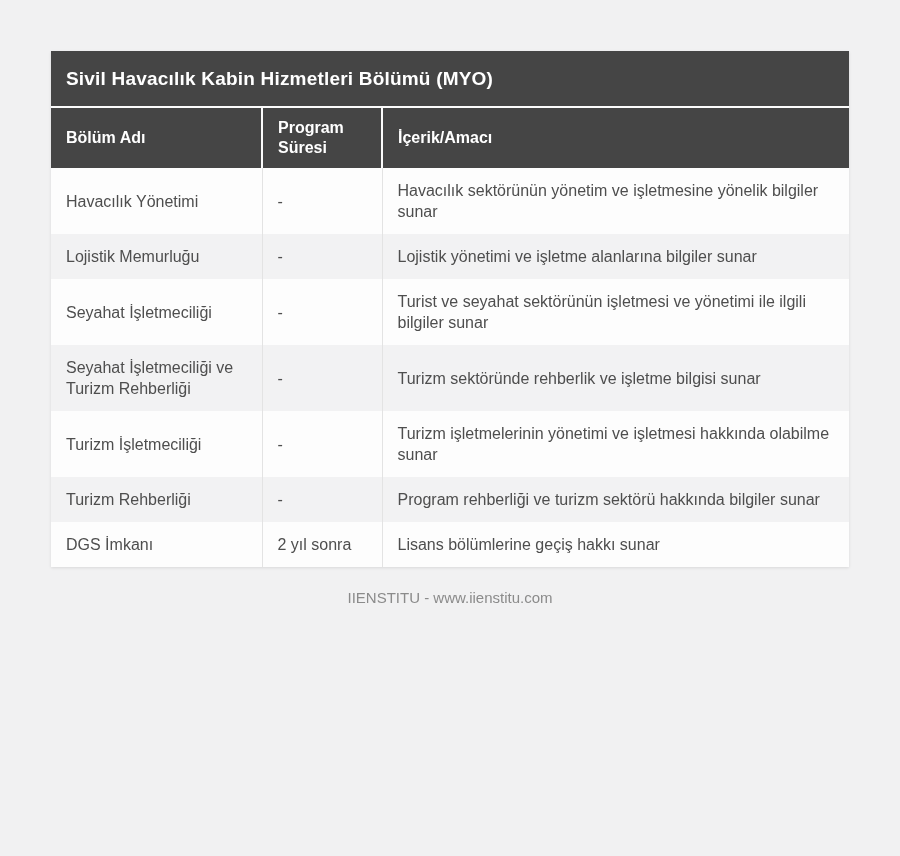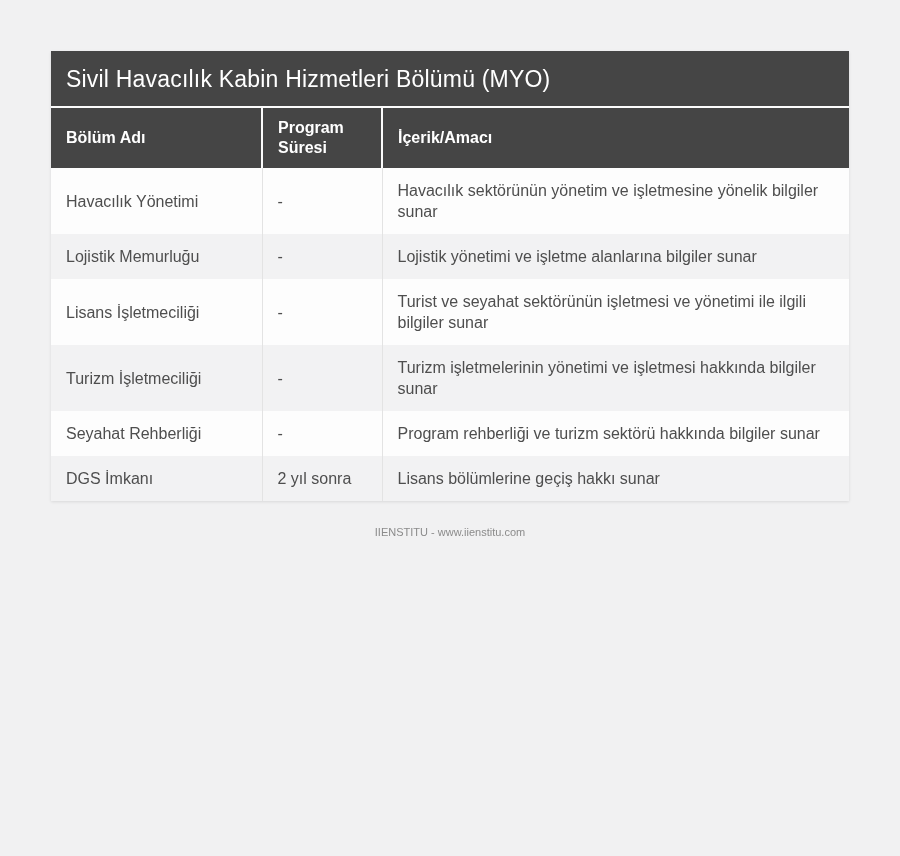--- a/index.html
+++ b/index.html
@@ -27,22 +27,22 @@
   }
   .card {
     width: 798px;
     margin: 51px 51px 0 51px;
     box-shadow: 0 1px 3px rgba(0,0,0,0.10);
     background: var(--row-bg);
   }
   .title-bar {
     background: var(--header-bg);
     color: var(--header-text);
-    font-size: 23px;
-    font-weight: 400;
+    font-size: 19px;
+    font-weight: 700;
     line-height: 26px;
     padding: 15px 29px 14px 15px;
     border-bottom: 2px solid var(--header-divider);
     letter-spacing: 0.2px;
   }
   table {
     width: 100%;
     border-collapse: collapse;
     table-layout: fixed;
   }
@@ -71,21 +71,21 @@
     border-left: 1px solid var(--col-border);
     word-wrap: break-word;
   }
   tbody td:first-child { border-left: none; }
   tbody tr { background: var(--row-bg); }
   tbody tr:nth-child(even) { background: var(--row-alt-bg); }
   .footer {
     margin-top: 21px;
     text-align: center;
     color: var(--footer-text);
-    font-size: 11px;
+    font-size: 15px;
     line-height: 20px;
   }
 </style>
 </head>
 <body>
 
 <div class="page">
   <div class="card">
     <div class="title-bar">Sivil Havacılık Kabin Hizmetleri Bölümü (MYO)</div>
     <table>
@@ -106,31 +106,36 @@
             <td>Havacılık Yönetimi</td>
             <td>-</td>
             <td>Havacılık sektörünün yönetim ve işletmesine yönelik bilgiler sunar</td>
           </tr>
           <tr>
             <td>Lojistik Memurluğu</td>
             <td>-</td>
             <td>Lojistik yönetimi ve işletme alanlarına bilgiler sunar</td>
           </tr>
           <tr>
-            <td>Lisans İşletmeciliği</td>
+            <td>Seyahat İşletmeciliği</td>
             <td>-</td>
             <td>Turist ve seyahat sektörünün işletmesi ve yönetimi ile ilgili bilgiler sunar</td>
           </tr>
           <tr>
+            <td>Seyahat İşletmeciliği ve Turizm Rehberliği</td>
+            <td>-</td>
+            <td>Turizm sektöründe rehberlik ve işletme bilgisi sunar</td>
+          </tr>
+          <tr>
             <td>Turizm İşletmeciliği</td>
             <td>-</td>
-            <td>Turizm işletmelerinin yönetimi ve işletmesi hakkında bilgiler sunar</td>
+            <td>Turizm işletmelerinin yönetimi ve işletmesi hakkında olabilme sunar</td>
           </tr>
           <tr>
-            <td>Seyahat Rehberliği</td>
+            <td>Turizm Rehberliği</td>
             <td>-</td>
             <td>Program rehberliği ve turizm sektörü hakkında bilgiler sunar</td>
           </tr>
           <tr>
             <td>DGS İmkanı</td>
             <td>2 yıl sonra</td>
             <td>Lisans bölümlerine geçiş hakkı sunar</td>
           </tr>
         </tbody>
     </table>

